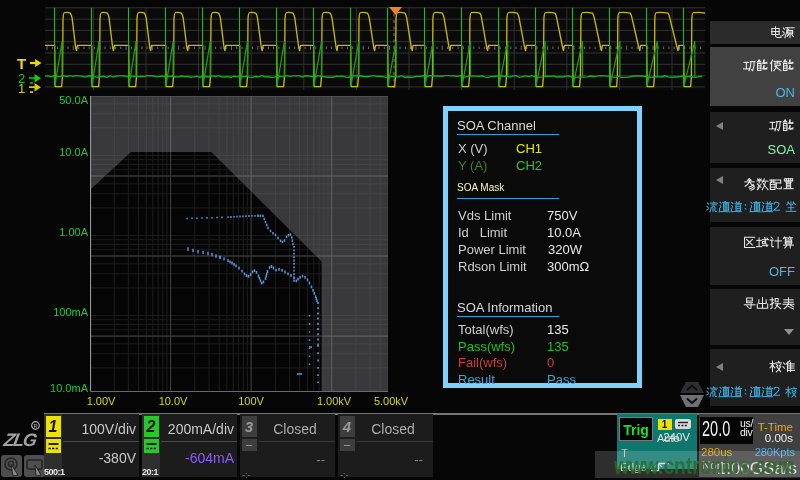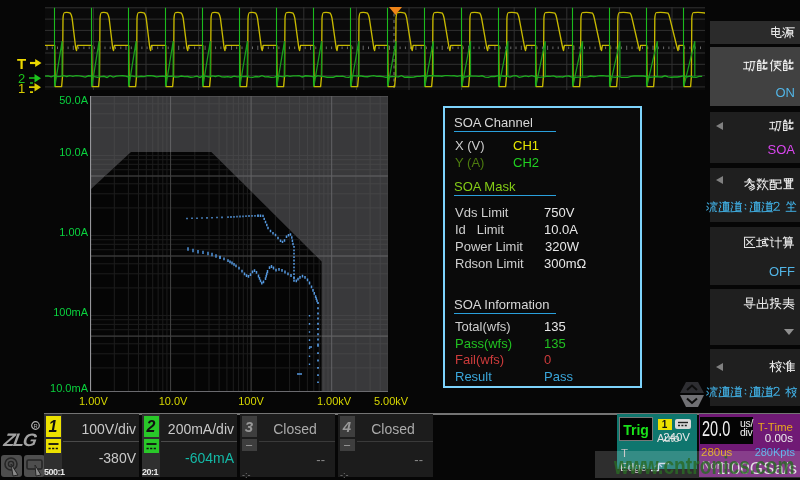--- a/index.html
+++ b/index.html
@@ -57,33 +57,33 @@
       <path d="M228,206 V249" stroke="#5598de" stroke-width="1.7" stroke-dasharray="2 3.2" fill="none"></path>
       <path d="M228,249 V287" stroke="#5598de" stroke-width="1.7" stroke-dasharray="1.8 5.5" fill="none"></path>
       <path d="M219.5,219 V269" stroke="#5598de" stroke-width="1.4" stroke-dasharray="1.6 6.5" fill="none"></path>
       <path d="M207,278 H212 M219,251 H222" stroke="#5598de" stroke-width="1.6" fill="none"></path>
     </svg>
 <div style="position:absolute;right:712px;top:94px;color:#0ad23e;font-size:11px;line-height:12px">50.0A</div>
     <div style="position:absolute;right:712px;top:146px;color:#0ad23e;font-size:11px;line-height:12px">10.0A</div>
     <div style="position:absolute;right:712px;top:226px;color:#0ad23e;font-size:11px;line-height:12px">1.00A</div>
     <div style="position:absolute;right:712px;top:306px;color:#0ad23e;font-size:11px;line-height:12px">100mA</div>
     <div style="position:absolute;right:712px;top:382px;color:#0ad23e;font-size:11px;line-height:12px">10.0mA</div>
-<div style="position:absolute;left:79px;top:395px;width:44px;color:#d8d800;font-size:11px">1.00V</div>
+<div style="position:absolute;left:79px;top:395px;width:44px;text-align:center;color:#d8d800;font-size:11px">1.00V</div>
     <div style="position:absolute;left:151px;top:395px;width:44px;text-align:center;color:#d8d800;font-size:11px">10.0V</div>
     <div style="position:absolute;left:229px;top:395px;width:44px;text-align:center;color:#d8d800;font-size:11px">100V</div>
     <div style="position:absolute;left:312px;top:395px;width:44px;text-align:center;color:#d8d800;font-size:11px">1.00kV</div>
     <div style="position:absolute;left:369px;top:395px;width:44px;text-align:center;color:#d8d800;font-size:11px">5.00kV</div>
-<div style="position:absolute;left:443px;top:106px;width:199px;height:282px;background:#0a0a0a;border:2px solid #7dd3fc">
+<div style="position:absolute;left:443px;top:106px;width:199px;height:282px;background:#0a0a0a;border:5px solid #7dd3fc">
       <div style="position:absolute;left:9px;top:7px;color:#d8d8d8;font-size:13px">SOA Channel</div>
       <div style="position:absolute;left:9px;top:23px;width:102px;height:1px;background:#2aa0dc"></div>
       <div style="position:absolute;left:10px;top:30px;color:#cfcfcf;font-size:13px">X (V)</div>
       <div style="position:absolute;left:68px;top:30px;color:#e8e800;font-size:13px">CH1</div>
       <div style="position:absolute;left:10px;top:47px;color:#4d7c0f;font-size:13px">Y (A)</div>
       <div style="position:absolute;left:68px;top:47px;color:#21d021;font-size:13px">CH2</div>
-      <div style="position:absolute;left:9px;top:71px;color:#84cc16;font-size:13px">SOA Mask</div>
+      <div style="position:absolute;left:9px;top:71px;color:#fef9c3;font-size:10px">SOA Mask</div>
       <div style="position:absolute;left:9px;top:87px;width:102px;height:1px;background:#2aa0dc"></div>
       <div style="position:absolute;left:10px;top:97px;color:#cfcfcf;font-size:13px">Vds Limit</div>
       <div style="position:absolute;left:99px;top:97px;color:#e8e8e8;font-size:13px">750V</div>
       <div style="position:absolute;left:10px;top:114px;color:#cfcfcf;font-size:13px">Id&nbsp;&nbsp;&nbsp;Limit</div>
       <div style="position:absolute;left:99px;top:114px;color:#e8e8e8;font-size:13px">10.0A</div>
       <div style="position:absolute;left:10px;top:131px;color:#cfcfcf;font-size:13px">Power Limit</div>
       <div style="position:absolute;left:100px;top:131px;color:#e8e8e8;font-size:13px">320W</div>
       <div style="position:absolute;left:10px;top:148px;color:#cfcfcf;font-size:13px">Rdson Limit</div>
       <div style="position:absolute;left:99px;top:148px;color:#e8e8e8;font-size:13px">300mΩ</div>
       <div style="position:absolute;left:9px;top:189px;color:#d8d8d8;font-size:13px">SOA Information</div>
@@ -172,21 +172,21 @@
         </svg><svg width="13" height="13" viewBox="0 0 100 100" style="vertical-align:top;margin-top:0px" fill="none" stroke="#e8e8e8" stroke-width="8.0" stroke-linecap="square">
           <path d="M24,6 L12,22 L36,22 L28,12"></path>
           <path d="M12,34 H38 V88 H12 Z"></path>
           <path d="M12,52 H38"></path>
           <path d="M12,70 H38"></path>
           <path d="M60,10 Q58,26 52,32 Q70,38 84,24"></path>
           <path d="M62,6 V24 Q62,34 84,32"></path>
           <path d="M60,54 Q58,70 52,76 Q70,82 84,68"></path>
           <path d="M62,50 V68 Q62,78 84,76"></path>
         </svg></div>
-      <div style="position:absolute;right:5px;top:30px;color:#d946ef;font-size:13px">SOA</div>
+      <div style="position:absolute;right:5px;top:30px;color:#86efac;font-size:13px">SOA</div>
     </div>
     <div style="position:absolute;left:710px;top:168px;width:90px;height:54px;background:#1f1f1f">
       <div style="position:absolute;left:6px;top:8px;width:0;height:0;border-right:7px solid #808080;border-top:4.5px solid transparent;border-bottom:4.5px solid transparent"></div>
       <div style="position:absolute;right:5px;top:10px;text-align:right;white-space:nowrap"><svg width="13" height="13" viewBox="0 0 100 100" style="vertical-align:top;margin-top:0px" fill="none" stroke="#e8e8e8" stroke-width="8.0" stroke-linecap="square">
           <path d="M48,4 L36,18 L62,18 L52,8"></path>
           <path d="M14,30 H86"></path>
           <path d="M50,18 V34"></path>
           <path d="M46,34 Q38,52 16,64"></path>
           <path d="M54,34 Q64,52 86,64"></path>
           <path d="M80,52 Q64,66 46,72"></path>
@@ -496,21 +496,21 @@
       <div style="position:absolute;left:0;top:0;width:18px;height:63px;background:#2f2f2f"></div>
       <div style="position:absolute;left:1.5px;top:2px;width:15px;height:21px;background:#29c829;color:#111;font-size:16px;font-weight:bold;font-style:italic;text-align:center;line-height:21px">2</div>
       <svg style="position:absolute;left:1.5px;top:25px" width="15" height="14">
         <rect width="15" height="14" fill="#29c829"></rect>
         <path d="M2.5,5 H12.5" stroke="#111" stroke-width="1.8"></path>
         <path d="M2.5,9.5 H12.5" stroke="#111" stroke-width="1.7" stroke-dasharray="2.2 1.4"></path>
       </svg>
       <div style="position:absolute;left:0;top:53px;width:19px;text-align:left;color:#e8e8e8;font-size:9px;font-weight:bold;letter-spacing:-0.5px">20:1</div>
       <div style="position:absolute;left:19px;top:26.5px;width:76px;height:1px;background:#4a4a4a"></div>
       <div style="position:absolute;right:3px;top:7px;color:#c9c9c9;font-size:14px">200mA/div</div>
-      <div style="position:absolute;right:3px;top:36px;color:#14b8a6;font-size:14px">-604mA</div>
+      <div style="position:absolute;right:3px;top:36px;color:#8b5cf6;font-size:14px">-604mA</div>
     </div>
     <div style="position:absolute;left:240px;top:414px;width:95px;height:63px;background:#1c1c1c">
       <div style="position:absolute;left:1.5px;top:2px;width:15px;height:21px;background:#3e3e3e;color:#999;font-size:15px;font-weight:bold;font-style:italic;text-align:center;line-height:21px">3</div>
       <div style="position:absolute;left:1.5px;top:25px;width:15px;height:12px;background:#3e3e3e;color:#aaa;font-size:11px;text-align:center;line-height:11px">–</div>
       <div style="position:absolute;left:19px;top:26.5px;width:76px;height:1px;background:#3a3a3a"></div>
       <div style="position:absolute;left:19px;top:7px;width:72px;text-align:center;color:#ababab;font-size:14px">Closed</div>
       <div style="position:absolute;right:10px;top:38px;color:#8a8a8a;font-size:13px">--</div>
       <div style="position:absolute;left:2px;top:56px;color:#7c7c7c;font-size:9px">-:-</div>
     </div>
     <div style="position:absolute;left:338px;top:414px;width:95px;height:63px;background:#1c1c1c">
@@ -531,21 +531,21 @@
       </svg>
       <div style="position:absolute;left:40px;top:18px;width:40px;text-align:left;color:#e0e0e0;font-size:11px">Auto</div>
       <div style="position:absolute;left:4px;top:33px;color:#c0c0c0;font-size:11.5px">T</div>
       <div style="position:absolute;right:7px;top:17px;color:#e8e8e8;font-size:11.5px">240V</div>
       <div style="position:absolute;left:3px;top:47px;color:#c8c8c8;font-size:11.5px">Edge</div>
       <svg style="position:absolute;left:33px;top:47px" width="26" height="11">
         <path d="M1,9.5 H8.5 M8.5,10 V2.5 M8.5,2.5 H19" stroke="#cdd8ea" stroke-width="1.3" fill="none"></path>
         <path d="M5,6 L8.5,2.5 L12,6" stroke="#aac4ea" stroke-width="1.3" fill="none"></path>
       </svg>
     </div>
-    <div style="position:absolute;left:699px;top:414px;width:101px;height:63px;background:#701a75">
+    <div style="position:absolute;left:699px;top:414px;width:101px;height:63px;background:#404040">
       <div style="position:absolute;left:1px;top:2.5px;width:53px;height:27px;background:#040404"></div>
       <div style="position:absolute;left:3px;top:2px;color:#f2f2f2;font-size:22px;transform:scaleX(0.66);transform-origin:0 0">20.0</div>
       <div style="position:absolute;left:41px;top:4.5px;color:#f2f2f2;font-size:10.5px;line-height:9.5px;letter-spacing:-0.3px">us/<br>div</div>
       <div style="position:absolute;right:7px;top:7px;color:#e8a81c;font-size:11.5px">T-Time</div>
       <div style="position:absolute;right:7px;top:17.5px;color:#ececec;font-size:11.5px">0.00s</div>
       <div style="position:absolute;left:2px;top:31.5px;color:#dca40e;font-size:11.5px">280us</div>
       <div style="position:absolute;right:5px;top:31.5px;color:#4cabe8;font-size:11px">280Kpts</div>
       <div style="position:absolute;left:3px;top:44.5px;color:#bdbdbd;font-size:11.5px">Norm</div>
       <div style="position:absolute;right:3px;top:44.5px;color:#dedede;font-size:17px">1.00GSa/s</div>
     </div>

